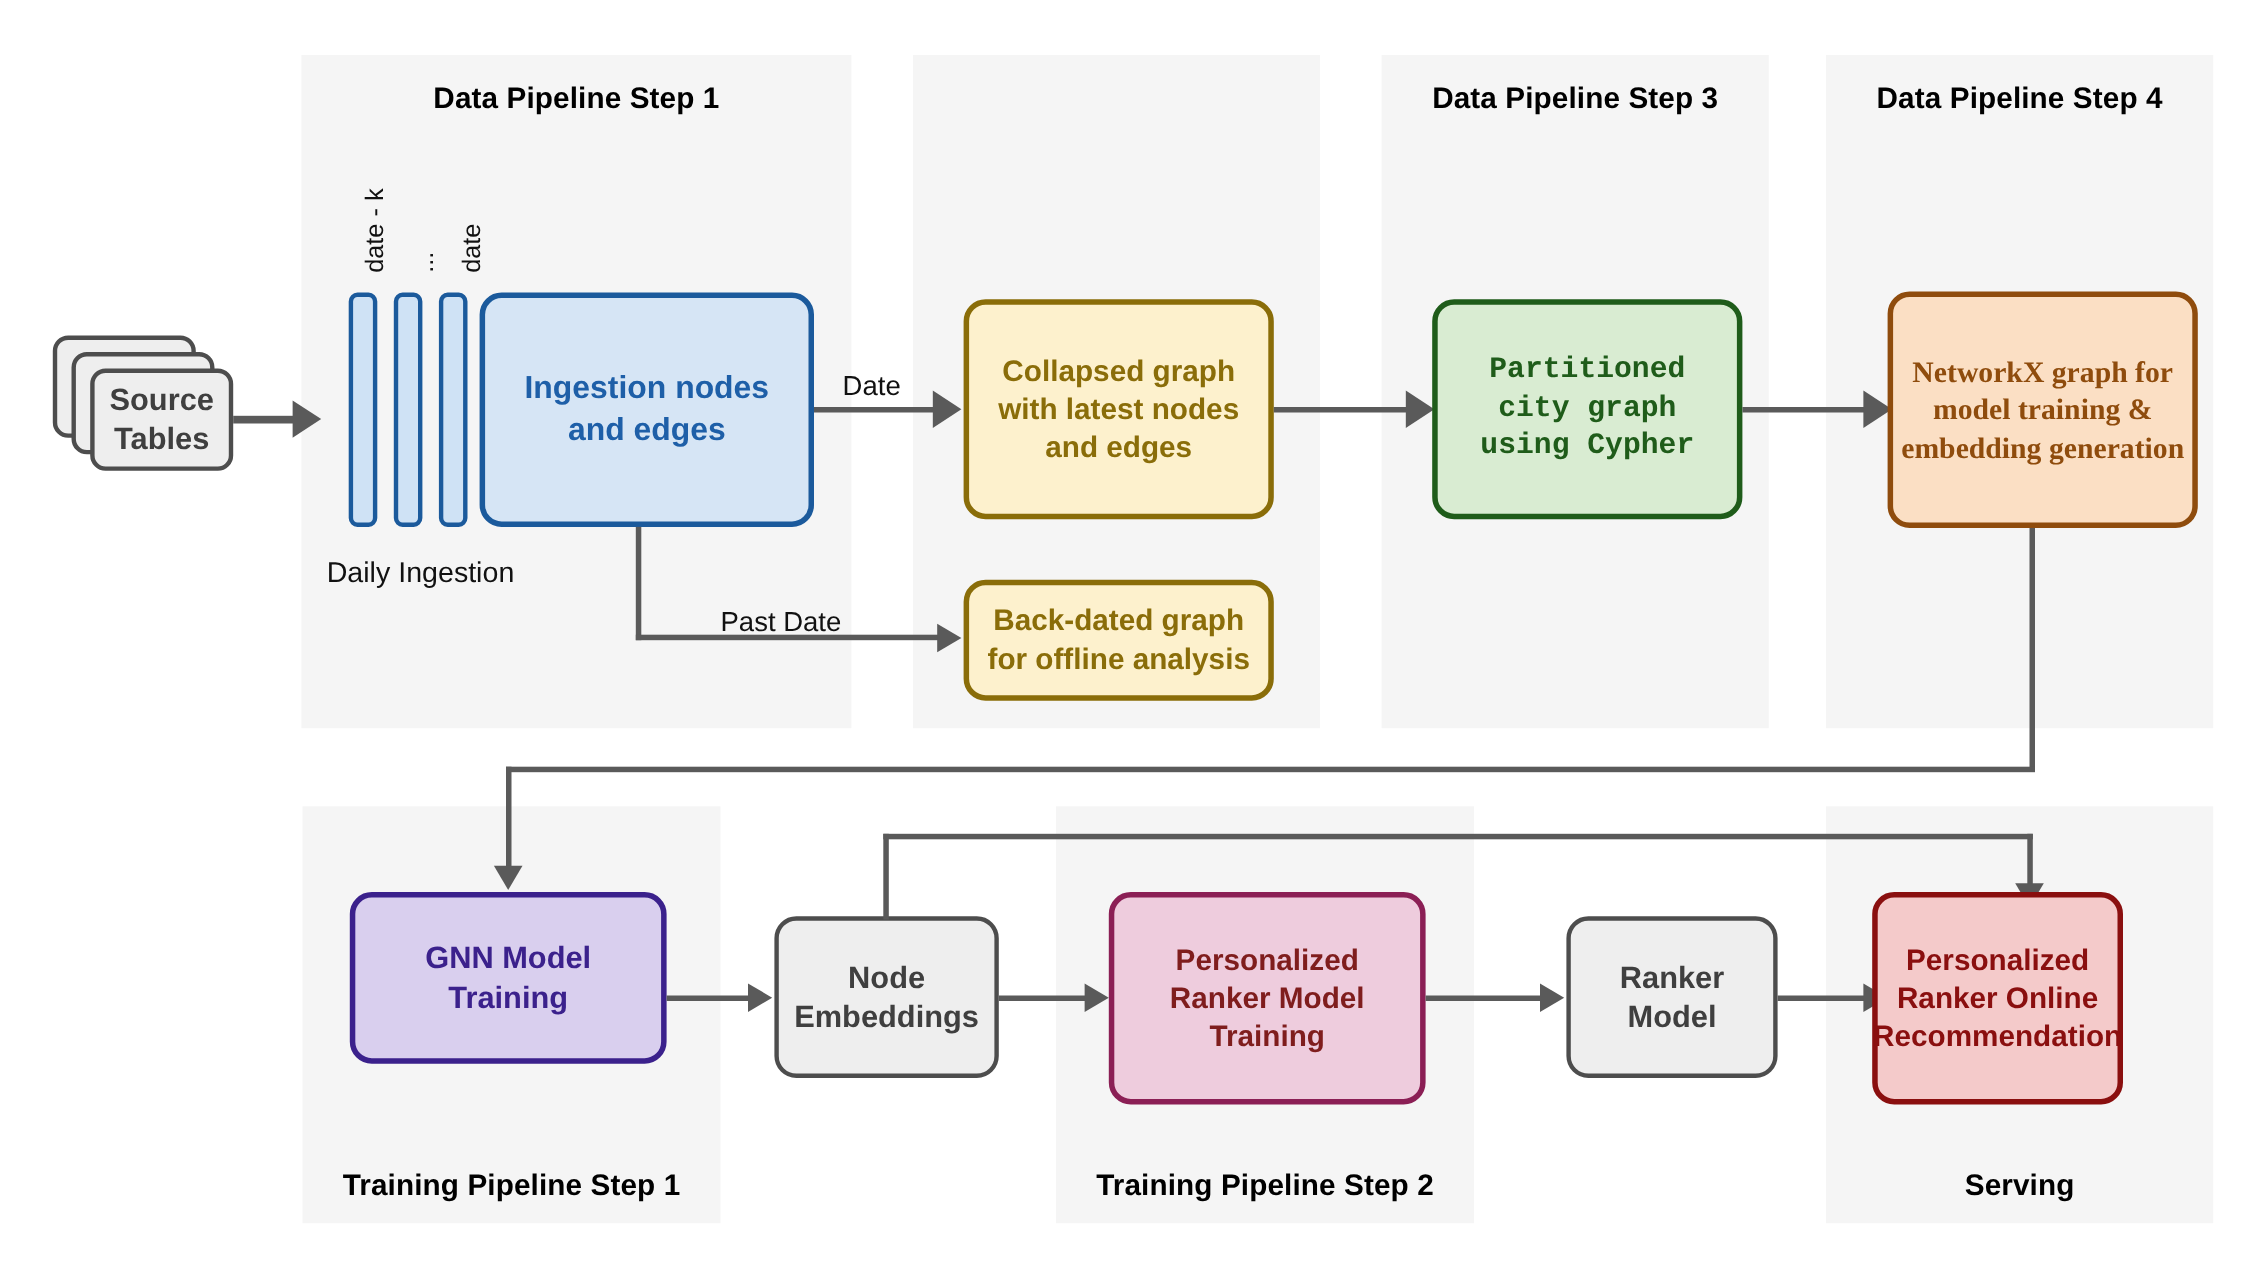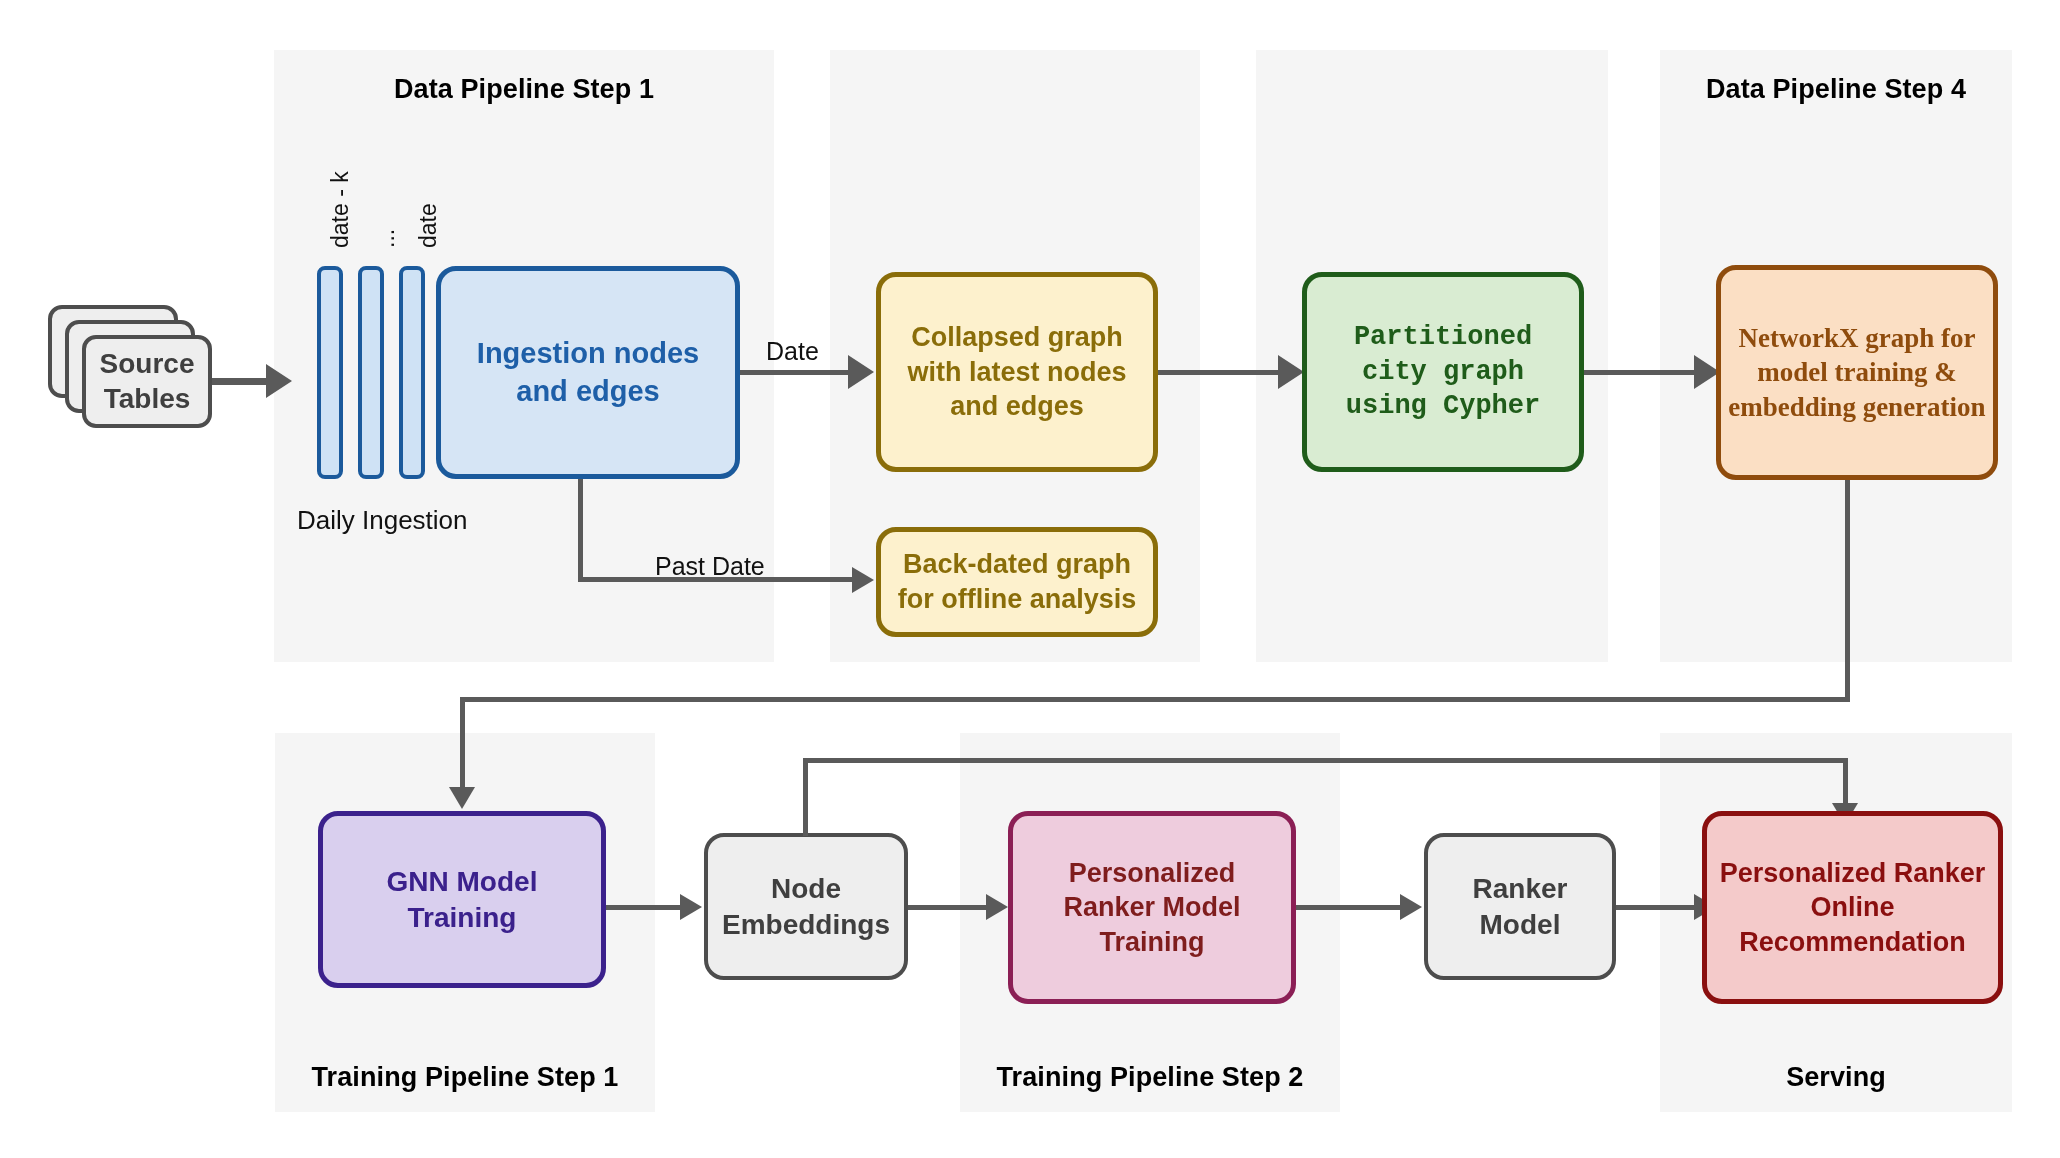--- a/index.html
+++ b/index.html
@@ -44,20 +44,21 @@
 <body>
 
 <div id="stage">
 
   <div class="panel" style="left:274px;top:50px;width:500px;height:612px;"></div>
   <div class="panel-title" style="left:274px;top:74px;width:500px;">Data Pipeline Step 1</div>
 
   <div class="panel" style="left:830px;top:50px;width:370px;height:612px;"></div>
 
   <div class="panel" style="left:1256px;top:50px;width:352px;height:612px;"></div>
+  <div class="panel-title" style="left:1256px;top:74px;width:352px;">Data Pipeline Step 3</div>
 
   <div class="panel" style="left:1660px;top:50px;width:352px;height:612px;"></div>
   <div class="panel-title" style="left:1660px;top:74px;width:352px;">Data Pipeline Step 4</div>
 
   <div class="panel" style="left:275px;top:733px;width:380px;height:379px;"></div>
   <div class="panel-title" style="left:275px;top:1062px;width:380px;">Training Pipeline Step 1</div>
 
   <div class="panel" style="left:960px;top:733px;width:380px;height:379px;"></div>
   <div class="panel-title" style="left:960px;top:1062px;width:380px;">Training Pipeline Step 2</div>
 
@@ -116,21 +117,21 @@
 
   <div class="node orange" style="left:1716px;top:265px;width:282px;height:215px;font-size:27px;padding:0 0;font-family:Liberation Serif, serif;">
     <span>NetworkX graph for model training &amp; embedding generation</span>
   </div>
 
   <div class="edge ev" style="left:1845px;top:480px;height:220px;"></div>
   <div class="edge eh" style="left:460px;top:697px;width:1390px;"></div>
   <div class="edge ev" style="left:460px;top:697px;height:93px;"></div>
   <div class="arrowD" style="left:449px;top:787px;"></div>
 
-  <div class="node purple" style="left:318px;top:811px;width:288px;height:177px;font-size:28px;padding:0 16px;">
+  <div class="node purple" style="left:318px;top:811px;width:288px;height:156px;font-size:28px;padding:0 16px;">
     <span>GNN Model Training</span>
   </div>
 
   <div class="edge eh" style="left:606px;top:905px;width:78px;"></div>
   <div class="arrowR" style="left:680px;top:894px;"></div>
 
   <div class="node grey" style="left:704px;top:833px;width:204px;height:147px;font-size:28px;padding:0 10px;">
     <span>Node Embeddings</span>
   </div>
 
@@ -149,17 +150,17 @@
   <div class="edge eh" style="left:1296px;top:905px;width:108px;"></div>
   <div class="arrowR" style="left:1400px;top:894px;"></div>
 
   <div class="node grey" style="left:1424px;top:833px;width:192px;height:147px;font-size:28px;padding:0 10px;justify-content:center;">
     <span>Ranker Model</span>
   </div>
 
   <div class="edge eh" style="left:1616px;top:905px;width:82px;"></div>
   <div class="arrowR" style="left:1694px;top:894px;"></div>
 
-  <div class="node red" style="left:1702px;top:811px;width:301px;height:193px;font-size:27px;padding:0 12px;">
+  <div class="node red" style="left:1702px;top:811px;width:228px;height:193px;font-size:27px;padding:0 12px;">
     <span>Personalized Ranker Online Recommendation</span>
   </div>
 
 </div>
 
 </body></html>

